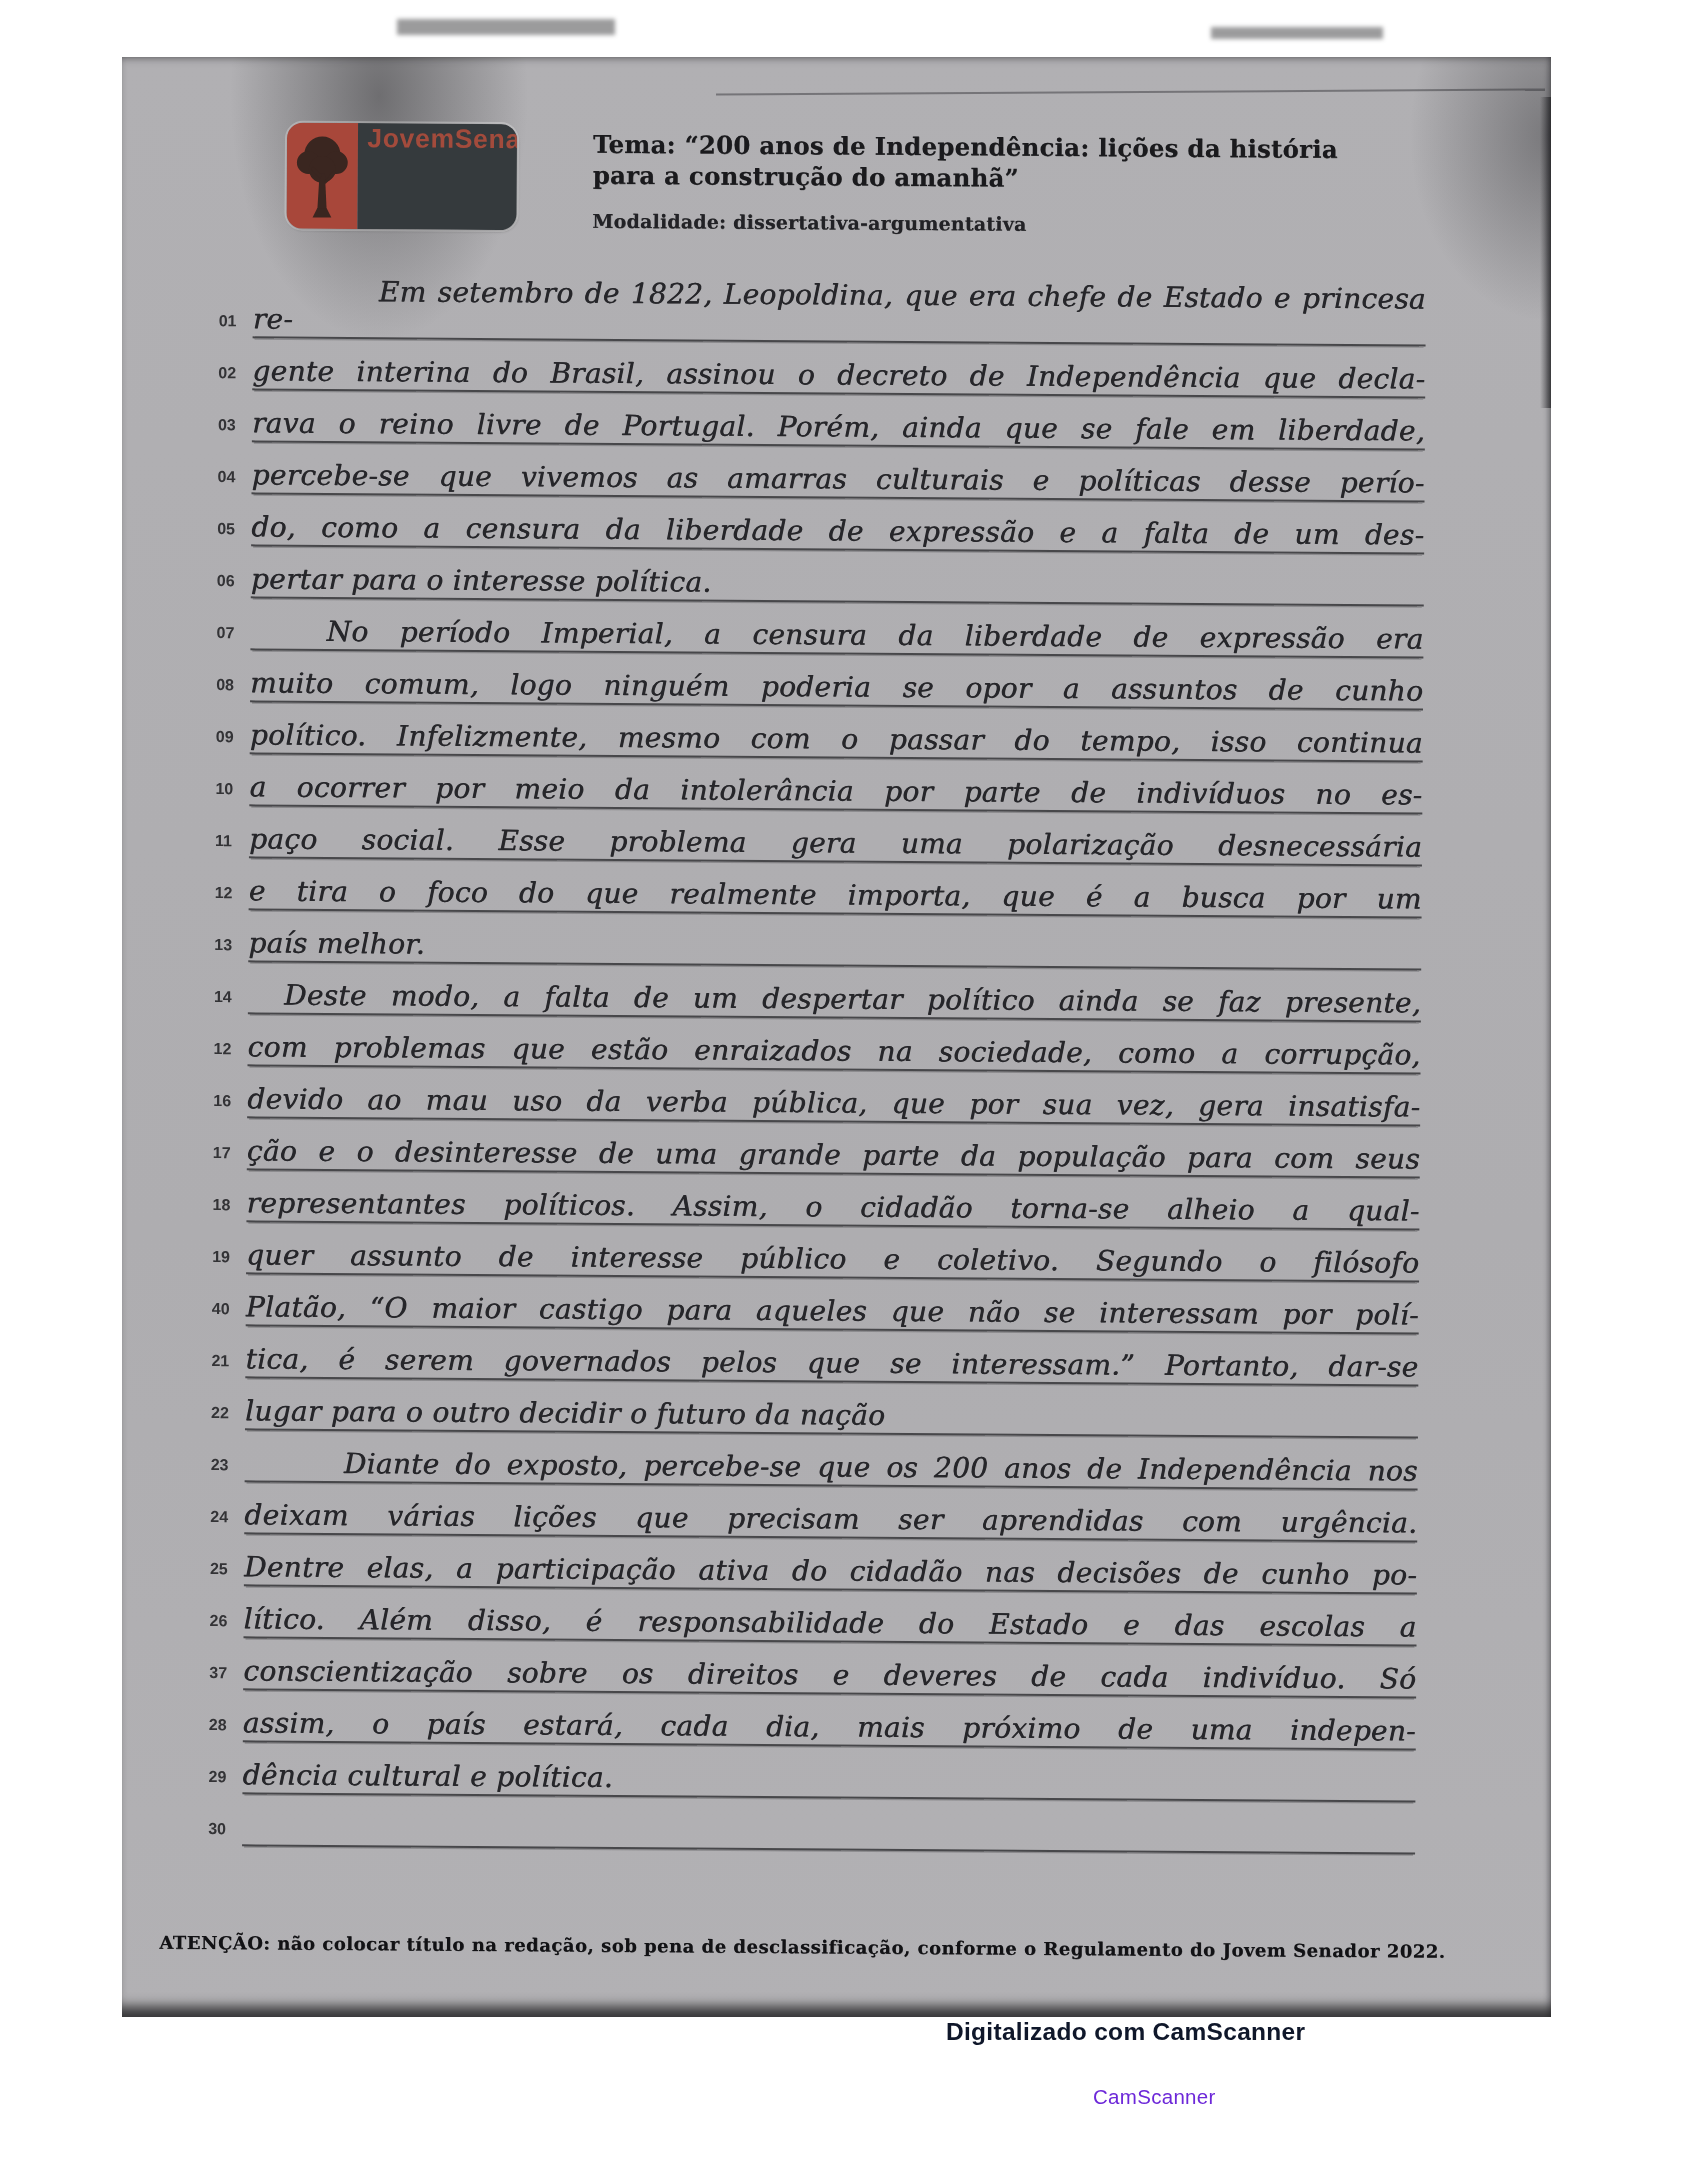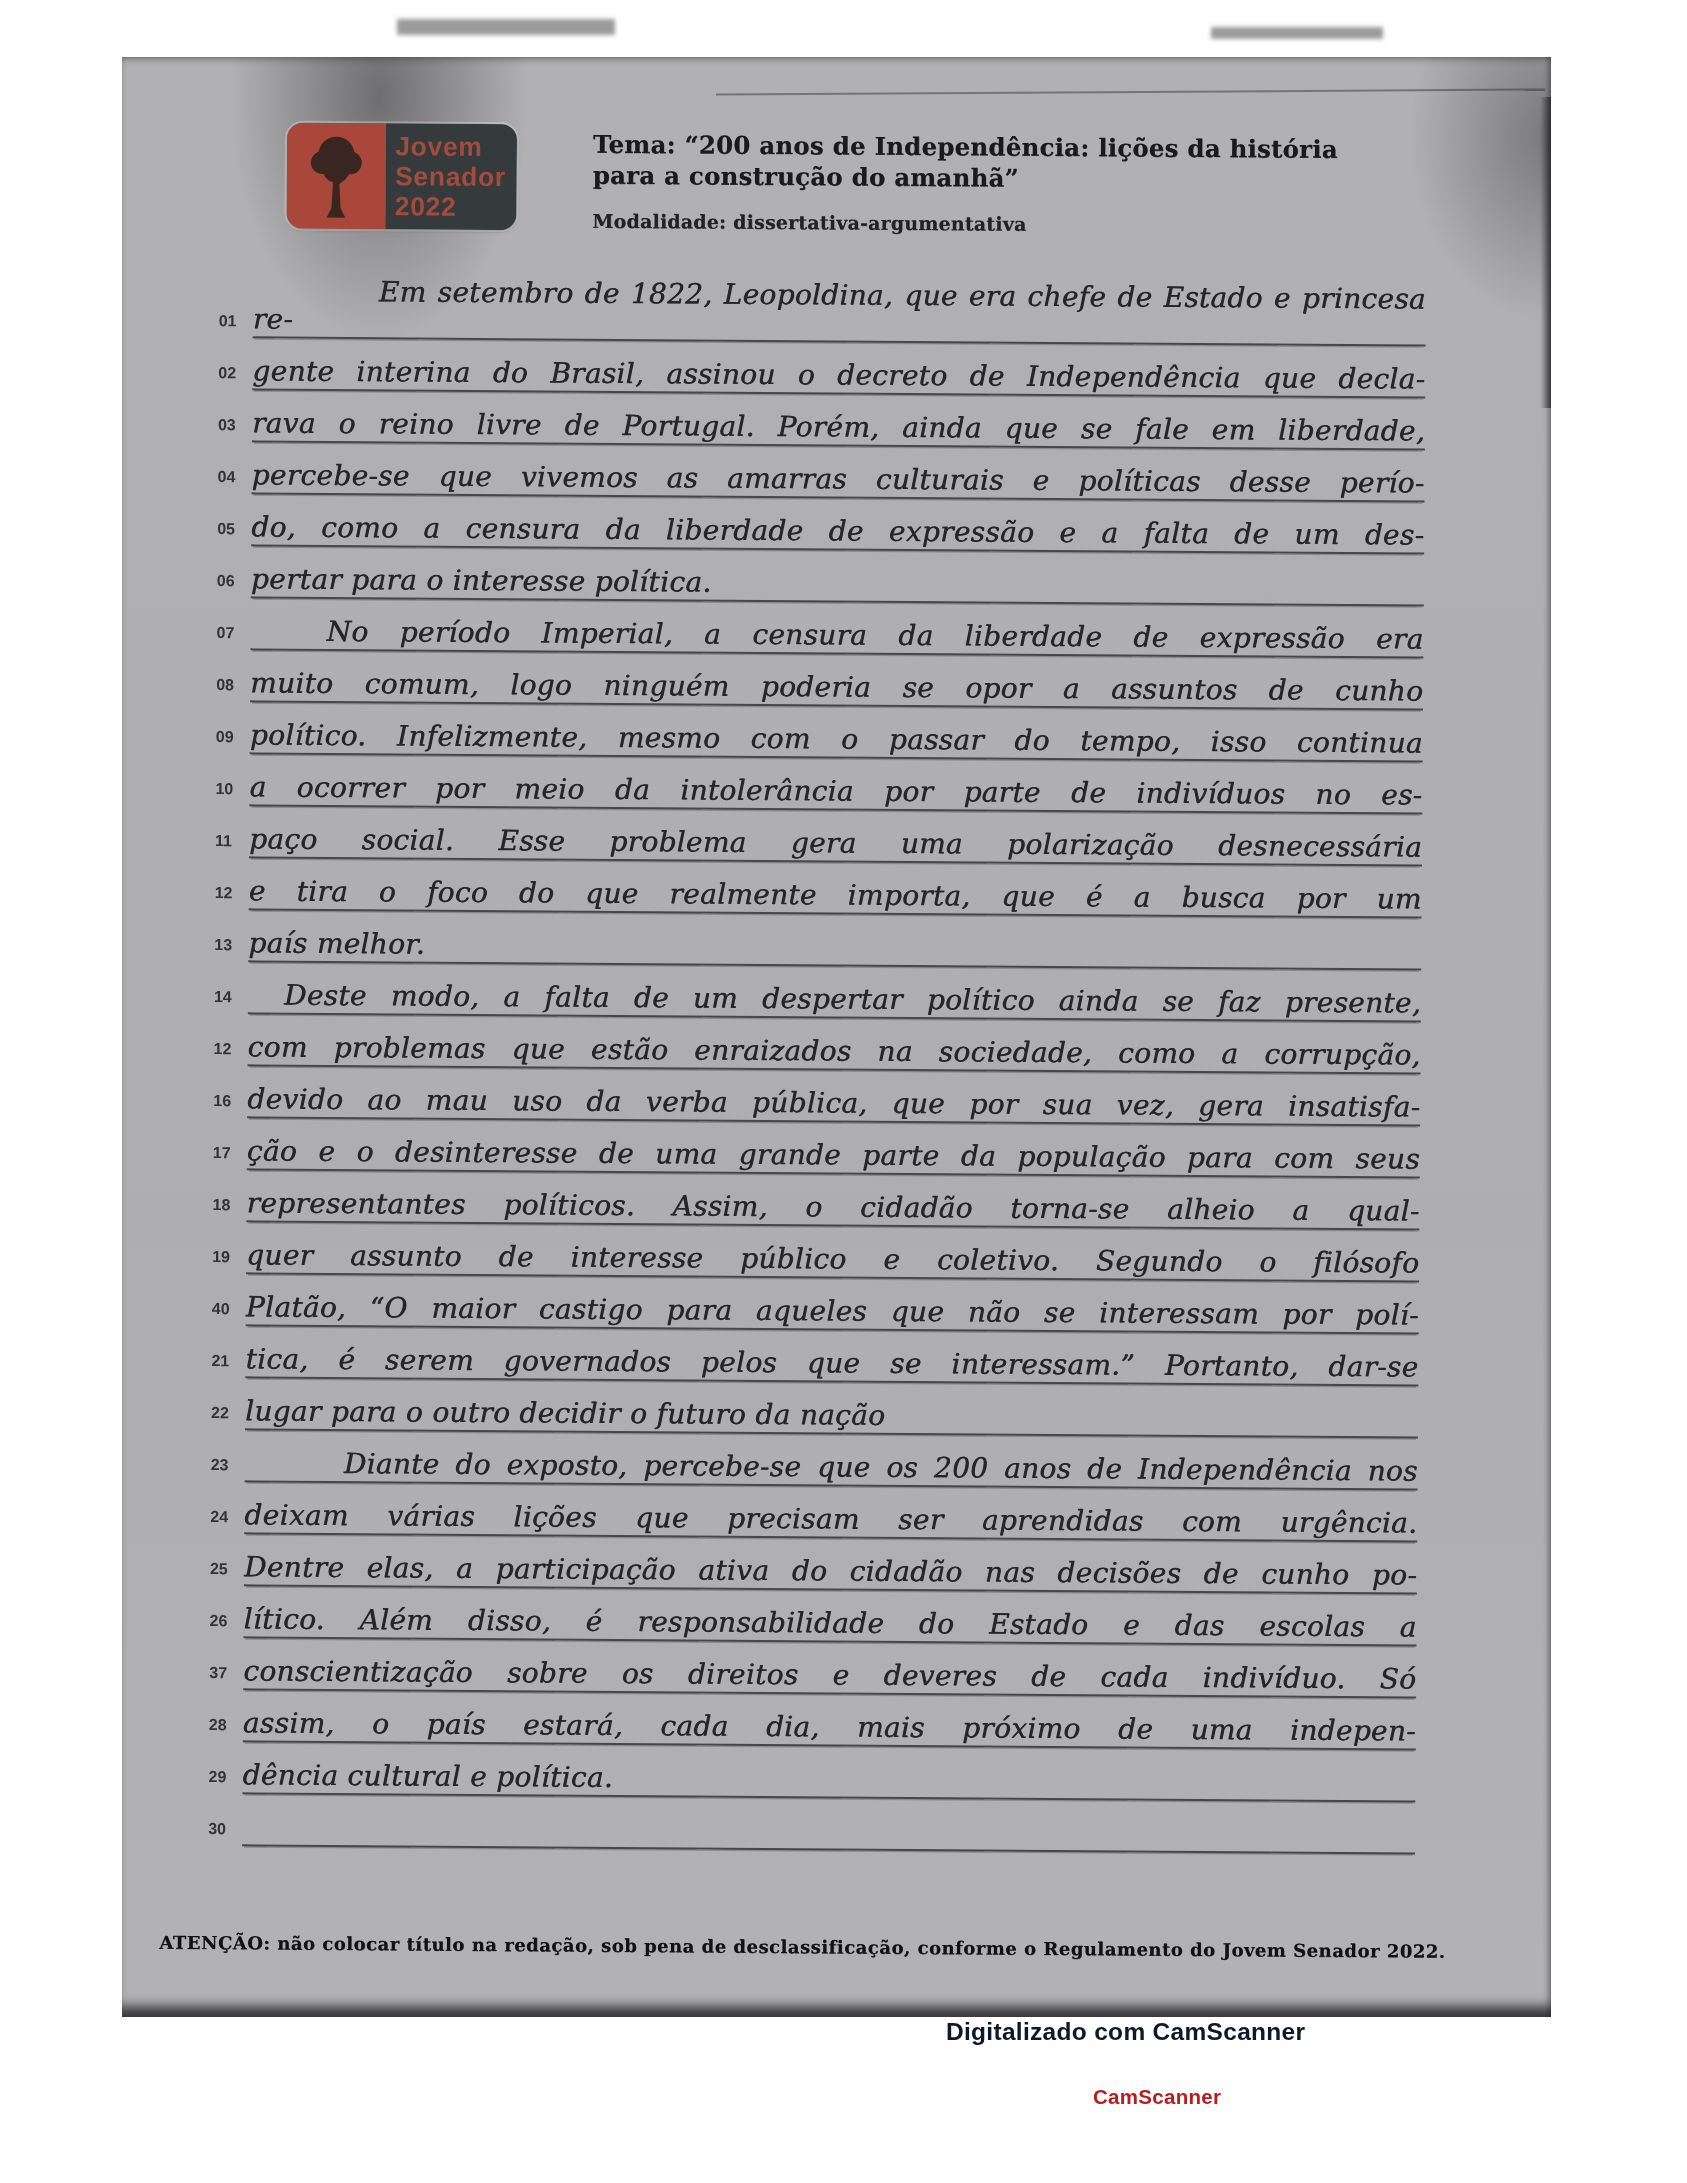--- a/index.html
+++ b/index.html
@@ -32,21 +32,21 @@
     position:absolute;inset:0;
     transform:rotate(.4deg);transform-origin:79px 79px;
   }
   
   .logo{
     position:absolute;left:165px;top:65px;width:230px;height:106px;
     border-radius:16px;overflow:hidden;display:flex;
     box-shadow:0 0 0 2px rgba(235,235,235,.35), 0.7px 1.3px 2.6px rgba(40,40,40,.45);
   }
   .logo-left{width:99px;background:#a8473a;display:flex;align-items:center;justify-content:center;}
-  .logo-right{flex:1;background:#353a3d;display:flex;flex-direction:column;justify-content:center;padding-left:9.3px;}
+  .logo-right{flex:1;background:#353a3d;display:flex;flex-direction:row;justify-content:center;padding-left:9.3px;}
   .logo-right span{
     font-family:"Liberation Sans", sans-serif;font-weight:bold;
     font-size:26.5px;line-height:30px;color:#a34b3c;letter-spacing:0.7px;
   }
   
   .header-text{position:absolute;left:471px;top:69px;width:860px;}
   .tema{
     font-family:"DejaVu Serif", serif;font-weight:bold;
     font-size:24.5px;line-height:31px;color:#1a1a1d;letter-spacing:0.2px;
     text-shadow:0.3px 0.3px 0.4px rgba(20,20,20,.55);
@@ -89,22 +89,22 @@
   .smudge.a{left:397px;top:18.5px;width:218px;height:16px;}
   .smudge.b{left:1211px;top:26.5px;width:172px;height:12px;}
   
   .digitized{
     position:absolute;left:946px;top:2018px;
     font-family:"Liberation Sans", sans-serif;font-size:24.5px;font-weight:bold;
     color:#0f172a;letter-spacing:0.3px;
   }
   .brand{
     position:absolute;left:1093px;top:2085px;
-    font-family:"Liberation Sans", sans-serif;font-size:20.5px;font-weight:bold;
-    color:#b91c1c;letter-spacing:0.3px;
+    font-family:"Liberation Sans", sans-serif;font-size:20.5px;font-weight:normal;
+    color:#6d28d9;letter-spacing:0.3px;
   }
 </style>
 </head>
 <body>
 
 <div class="scan-page">
   <div class="edge-line-top"></div>
   <div class="edge-streak-right"></div>
 
   <div class="content">

